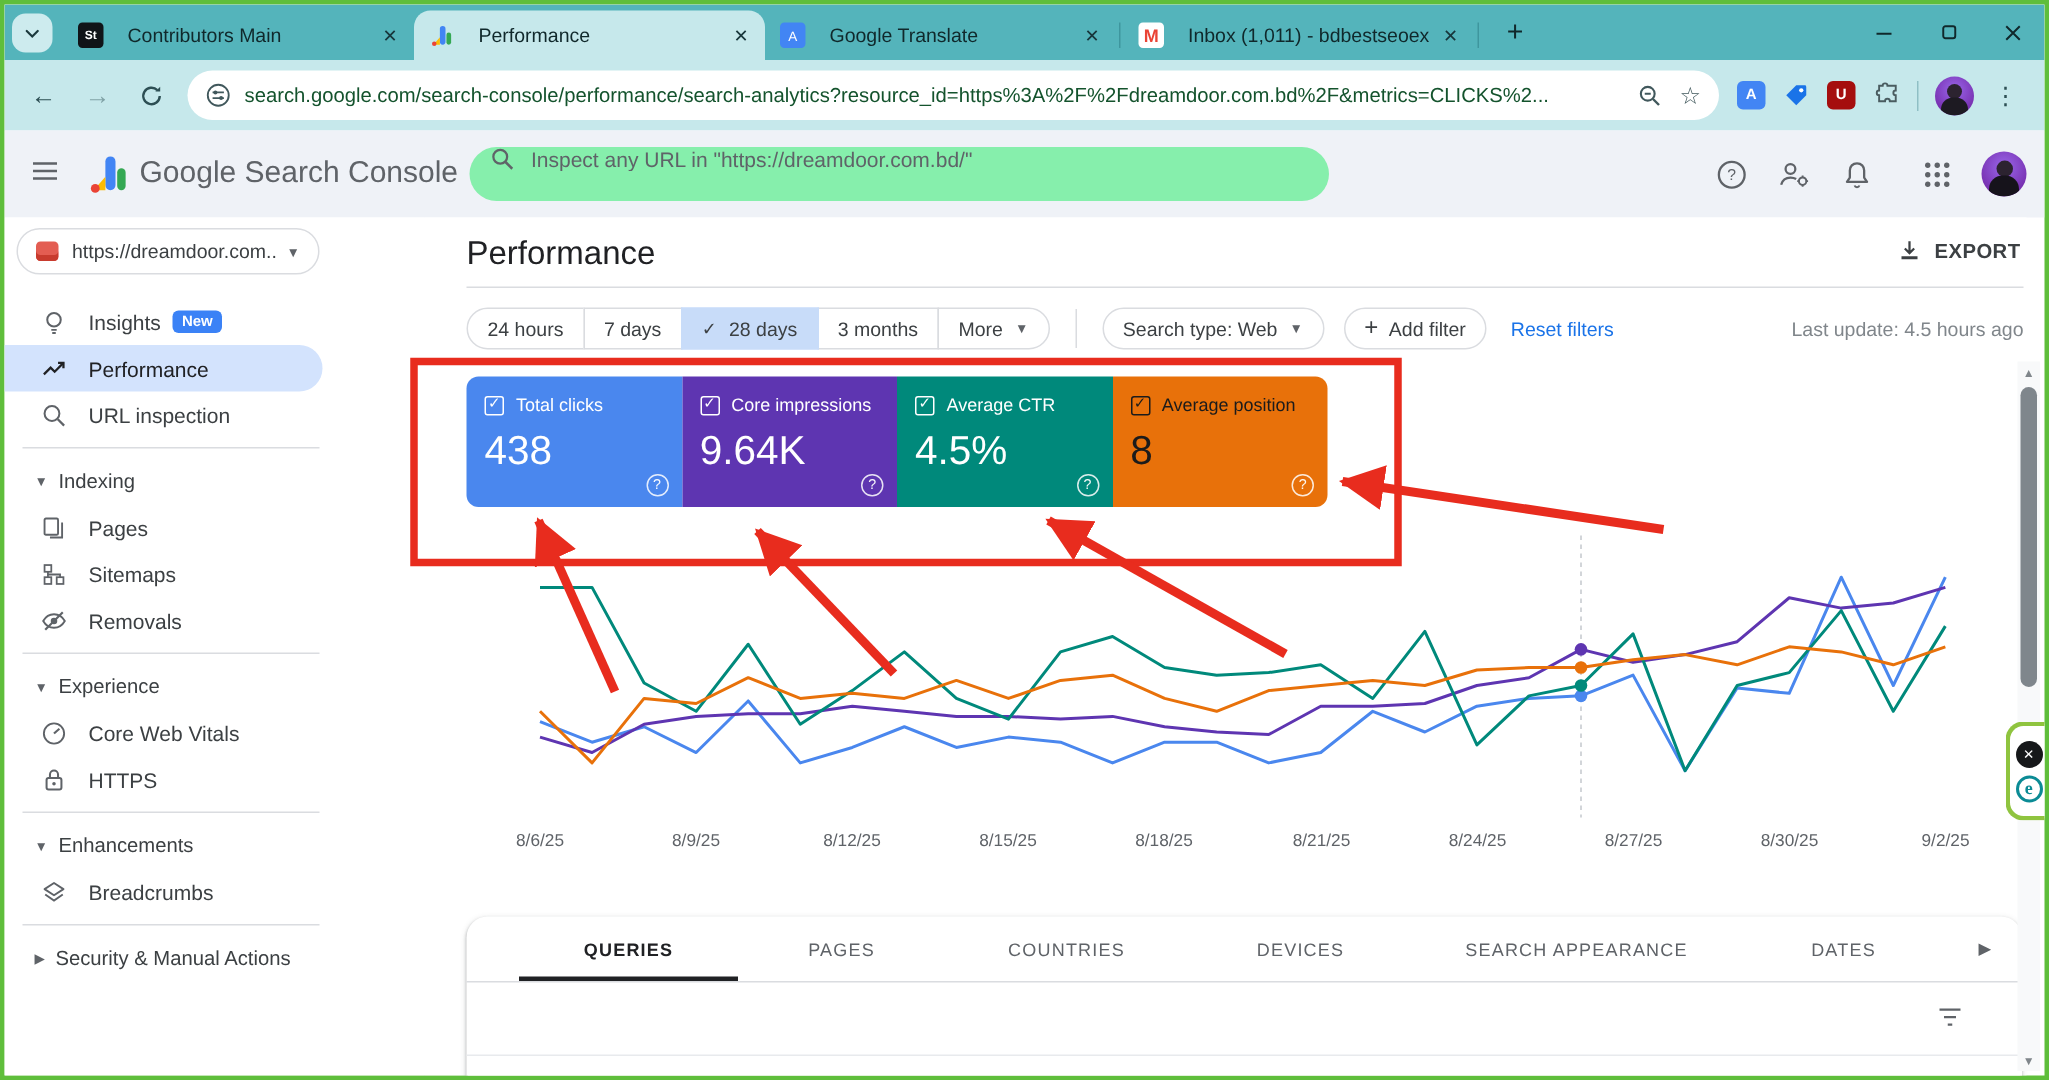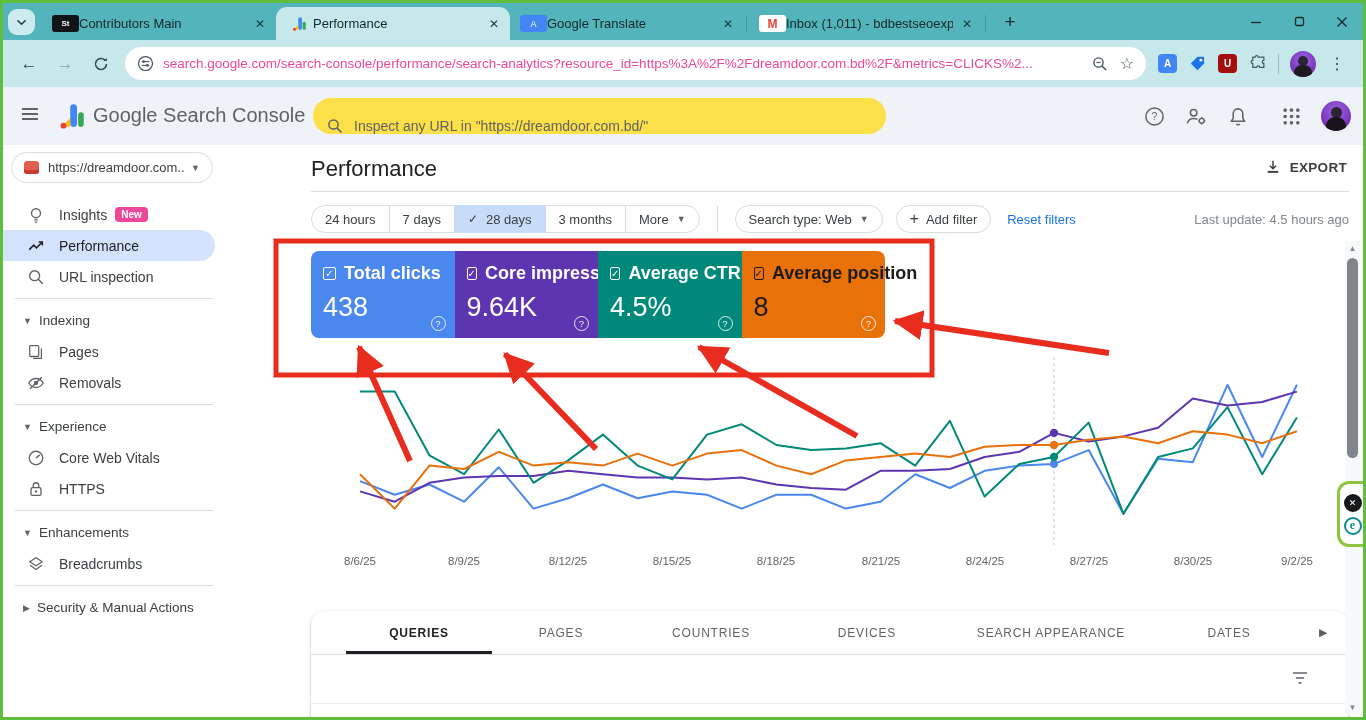--- a/index.html
+++ b/index.html
@@ -8,61 +8,61 @@
           font-family:"Liberation Sans",sans-serif;border:3px solid #5fbe3b}
   svg{display:block}
 
   
   .tabstrip{position:absolute;left:0;top:0;right:0;height:37px;background:#54b4bb;display:flex;align-items:flex-end}
   .tabsearch{width:27px;height:26px;border-radius:9px;background:#cdebee;margin:0 7px 5px 5px;
              display:flex;align-items:center;justify-content:center;color:#1d3a3e}
   .tab{height:33px;width:234px;display:flex;align-items:center;padding:0 8px 0 10px;
        border-radius:11px 11px 0 0;color:#10282b;font-size:13px}
   .tab.active{background:#c6e8eb}
-  .favicon{width:27px;height:17px;margin-right:0;flex:none;display:flex;align-items:center;justify-content:center;border-radius:3px}
+  .favicon{width:17px;height:17px;margin-right:16px;flex:none;display:flex;align-items:center;justify-content:center;border-radius:3px}
   .fav-st{background:#101418;color:#fff;font-size:8px;font-weight:700}
   .fav-gmail{background:#fff;color:#ea4335;font-weight:700;font-size:12px}
   .tab-title{flex:1;white-space:nowrap;overflow:hidden}
   .tab-close{margin-left:6px;font-size:12px;color:#17353a;width:16px;text-align:center}
   .tabsep{width:1px;height:17px;background:#3e969e;margin:0 2px 8px 2px}
   .newtab{font-size:19px;color:#10282b;margin:0 0 7px 10px;width:24px;text-align:center}
   .wincontrols{margin-left:auto;display:flex;align-self:stretch}
   .wc{width:43px;display:flex;align-items:center;justify-content:center;color:#10282b}
 
   
   .toolbar{position:absolute;left:0;top:37px;right:0;height:47px;background:#c6e8eb;
            display:flex;align-items:center;padding:0 8px}
   .navbtn{width:30px;height:30px;display:flex;align-items:center;justify-content:center;
           color:#2d4f54;font-size:17px;margin:0 3px}
   .navbtn.dis{opacity:.45}
   .urlbar{flex:1;height:33px;margin:0 6px;background:#fff;border-radius:17px;display:flex;
           align-items:center;padding:0 12px;min-width:0}
   .urlbar input{flex:1;border:none;outline:none;font:13.5px "Liberation Sans",sans-serif;
-                color:#ec4899;background:transparent;min-width:0}
+                color:#14532d;background:transparent;min-width:0}
   .url-icon{color:#41585c;margin-right:9px;flex:none}
   .url-right{display:flex;align-items:center;gap:12px;color:#41585c;margin-left:8px}
   .ext-area{display:flex;align-items:center;gap:11px;margin:0 6px;flex:none}
   .ext{width:19px;height:19px;border-radius:4px;display:flex;align-items:center;justify-content:center;
        font-size:10px;font-weight:700}
   .ext-tr{background:#4285f4;color:#fff}
   .ext-ub{background:#a50e0e;color:#fff}
   .toolbar-sep{width:1px;height:20px;background:#8fbfc5}
   .avatar-s{width:26px;height:26px;border-radius:50%;background:radial-gradient(circle at 50% 35%,#9a67ea,#6a1b9a);
             position:relative;overflow:hidden;flex:none}
   .avatar-s::before{content:"";position:absolute;left:8px;top:5px;width:10px;height:10px;border-radius:50%;background:#2c2330}
   .avatar-s::after{content:"";position:absolute;left:4px;top:14px;width:18px;height:12px;border-radius:8px 8px 0 0;background:#1d1a22}
   .menu-dots{color:#2d4f54;font-size:16px;margin:0 4px 0 2px}
 
   
   .gsc-header{position:absolute;left:0;top:84px;right:0;height:58px;background:#eff2f7}
   .hamburger{position:absolute;left:17px;top:17px;color:#5f6368}
   .gsc-logo{position:absolute;left:56px;top:15px}
   .gsc-title{position:absolute;left:90px;top:17px;font-size:20px;color:#5f6368}
   .inspect{position:absolute;left:310px;top:11px;width:573px;height:36px;border-radius:18px;
-           background:#fde047;display:flex;align-items:flex-end;padding:0 14px}
+           background:#86efac;display:flex;align-items:flex-start;padding:0 14px}
   .inspect input{flex:1;border:none;outline:none;background:transparent;font:14px "Liberation Sans",sans-serif;color:#5f6368}
   .inspect input::placeholder{color:#5f6368;opacity:1}
   .hdr-icons{position:absolute;right:12px;top:0;height:58px;display:flex;align-items:center;gap:20px;color:#5f6368}
   .avatar-b{width:30px;height:30px;border-radius:50%;background:radial-gradient(circle at 50% 35%,#9a67ea,#6a1b9a);
             position:relative;overflow:hidden}
   .avatar-b::before{content:"";position:absolute;left:10px;top:6px;width:11px;height:11px;border-radius:50%;background:#2c2330}
   .avatar-b::after{content:"";position:absolute;left:5px;top:16px;width:20px;height:14px;border-radius:9px 9px 0 0;background:#16131b}
   .apps-gap{margin-left:14px}
 
   
@@ -70,21 +70,21 @@
   .property{position:absolute;left:8px;top:7px;width:202px;height:31px;border:1px solid #dadce0;border-radius:16px;
             background:#fff;display:flex;align-items:center;padding:0 12px;font-size:13px;color:#3c4043}
   .prop-fav{width:15px;height:13px;border-radius:3px;background:#e35d52;margin-right:9px;flex:none;
             box-shadow:inset 0 -4px 0 #c83b2e}
   .prop-label{flex:1;white-space:nowrap;overflow:hidden}
   .caret{color:#5f6368;font-size:9px;margin-left:6px}
   .nav{position:absolute;left:0;top:54px;right:0}
   .item{height:31px;width:212px;display:flex;align-items:center;padding-left:24px;font-size:14px;border-radius:0 16px 16px 0}
   .item .nicon{width:18px;height:18px;margin-right:14px;color:#5f6368;flex:none}
   .item.active{background:#d3e3fd;color:#202124}
-  .badge-new{background:#ec4899;color:#fff;font-size:10px;font-weight:700;border-radius:4px;padding:2px 6px;margin-left:8px}
+  .badge-new{background:#3b82f6;color:#fff;font-size:10px;font-weight:700;border-radius:4px;padding:2px 6px;margin-left:8px}
   .sec{height:31px;display:flex;align-items:center;padding-left:20px;font-size:13.5px;color:#3c4043}
   .sec .caret{margin-right:7px;margin-left:0}
   .sdiv{height:1px;background:#dadce0;margin:6px 70px 6px 12px}
 
   
   .main{position:absolute;left:280px;top:142px;width:1068px;bottom:0;background:#fff}
   .page-title{position:absolute;left:28px;top:11px;font-size:22px;font-weight:400;color:#202124}
   .export{position:absolute;right:4px;top:14px;display:flex;align-items:center;gap:9px;color:#3c4043;
           font-size:13.5px;font-weight:600;letter-spacing:.3px}
   .hdiv{position:absolute;left:28px;right:2px;top:46px;height:1px;background:#dadce0}
@@ -106,21 +106,21 @@
   
   .cards{position:absolute;left:28px;top:106px;display:flex}
   .card{width:143.5px;height:87px;position:relative;padding:12px 12px;color:#fff}
   .card.c0{background:#4a87ee;border-radius:8px 0 0 8px}
   .card.c1{background:#5e35b1}
   .card.c2{background:#00897b}
   .card.c3{background:#e8710a;border-radius:0 8px 8px 0;color:#1b1b1b}
   .card-top{display:flex;align-items:center}
   .cb{width:13px;height:13px;border:1.5px solid currentColor;border-radius:2px;display:flex;align-items:center;
       justify-content:center;font-size:10px;line-height:1}
-  .card-label{font-size:18px;font-weight:700;margin-left:8px;white-space:nowrap}
+  .card-label{font-size:12px;font-weight:400;margin-left:8px;white-space:nowrap}
   .card-value{font-size:27px;margin-top:8px;font-weight:400}
   .qmark{position:absolute;right:9px;bottom:7px;width:15px;height:15px;border:1px solid rgba(255,255,255,.85);
          border-radius:50%;font-size:9.5px;display:flex;align-items:center;justify-content:center;color:rgba(255,255,255,.95)}
 
   
   .chart{position:absolute;left:28px;top:198px;width:1037px;height:232px}
   .xl{position:absolute;top:212px;transform:translateX(-50%);font-size:11.5px;color:#5f6368;white-space:nowrap}
 
   
   .tablecard{position:absolute;left:28px;top:466px;width:1037px;height:258px;background:#fff;
@@ -349,20 +349,29 @@
         </div>
       <div class="item">
         <svg class="nicon" viewBox="0 0 20 20">
             <rect x="3" y="3" width="10" height="12" rx="1" fill="none" stroke="currentColor" stroke-width="1.4"></rect>
             <path d="M7 17h9V6" fill="none" stroke="currentColor" stroke-width="1.4"></path>
           </svg>
         <span>Pages</span>
       </div>
       <div class="item">
         <svg class="nicon" viewBox="0 0 20 20">
+            <rect x="3" y="3" width="5" height="5" fill="none" stroke="currentColor" stroke-width="1.3"></rect>
+            <rect x="3" y="12" width="5" height="5" fill="none" stroke="currentColor" stroke-width="1.3"></rect>
+            <rect x="12" y="12" width="5" height="5" fill="none" stroke="currentColor" stroke-width="1.3"></rect>
+            <path d="M5.5 8v4M5.5 10h9v2" fill="none" stroke="currentColor" stroke-width="1.3"></path>
+          </svg>
+        <span>Sitemaps</span>
+      </div>
+      <div class="item">
+        <svg class="nicon" viewBox="0 0 20 20">
             <path d="M2 10c2-3.5 5-5 8-5s6 1.5 8 5c-2 3.5-5 5-8 5s-6-1.5-8-5z" fill="none" stroke="currentColor" stroke-width="1.4"></path>
             <circle cx="10" cy="10" r="2.4" fill="currentColor"></circle>
             <line x1="3.5" y1="16.5" x2="16.5" y2="3.5" stroke="currentColor" stroke-width="1.6"></line>
           </svg>
         <span>Removals</span>
       </div>
       <div class="sdiv"></div>
       <div class="sec">
           <span class="caret">▼</span>
           <span>Experience</span>

